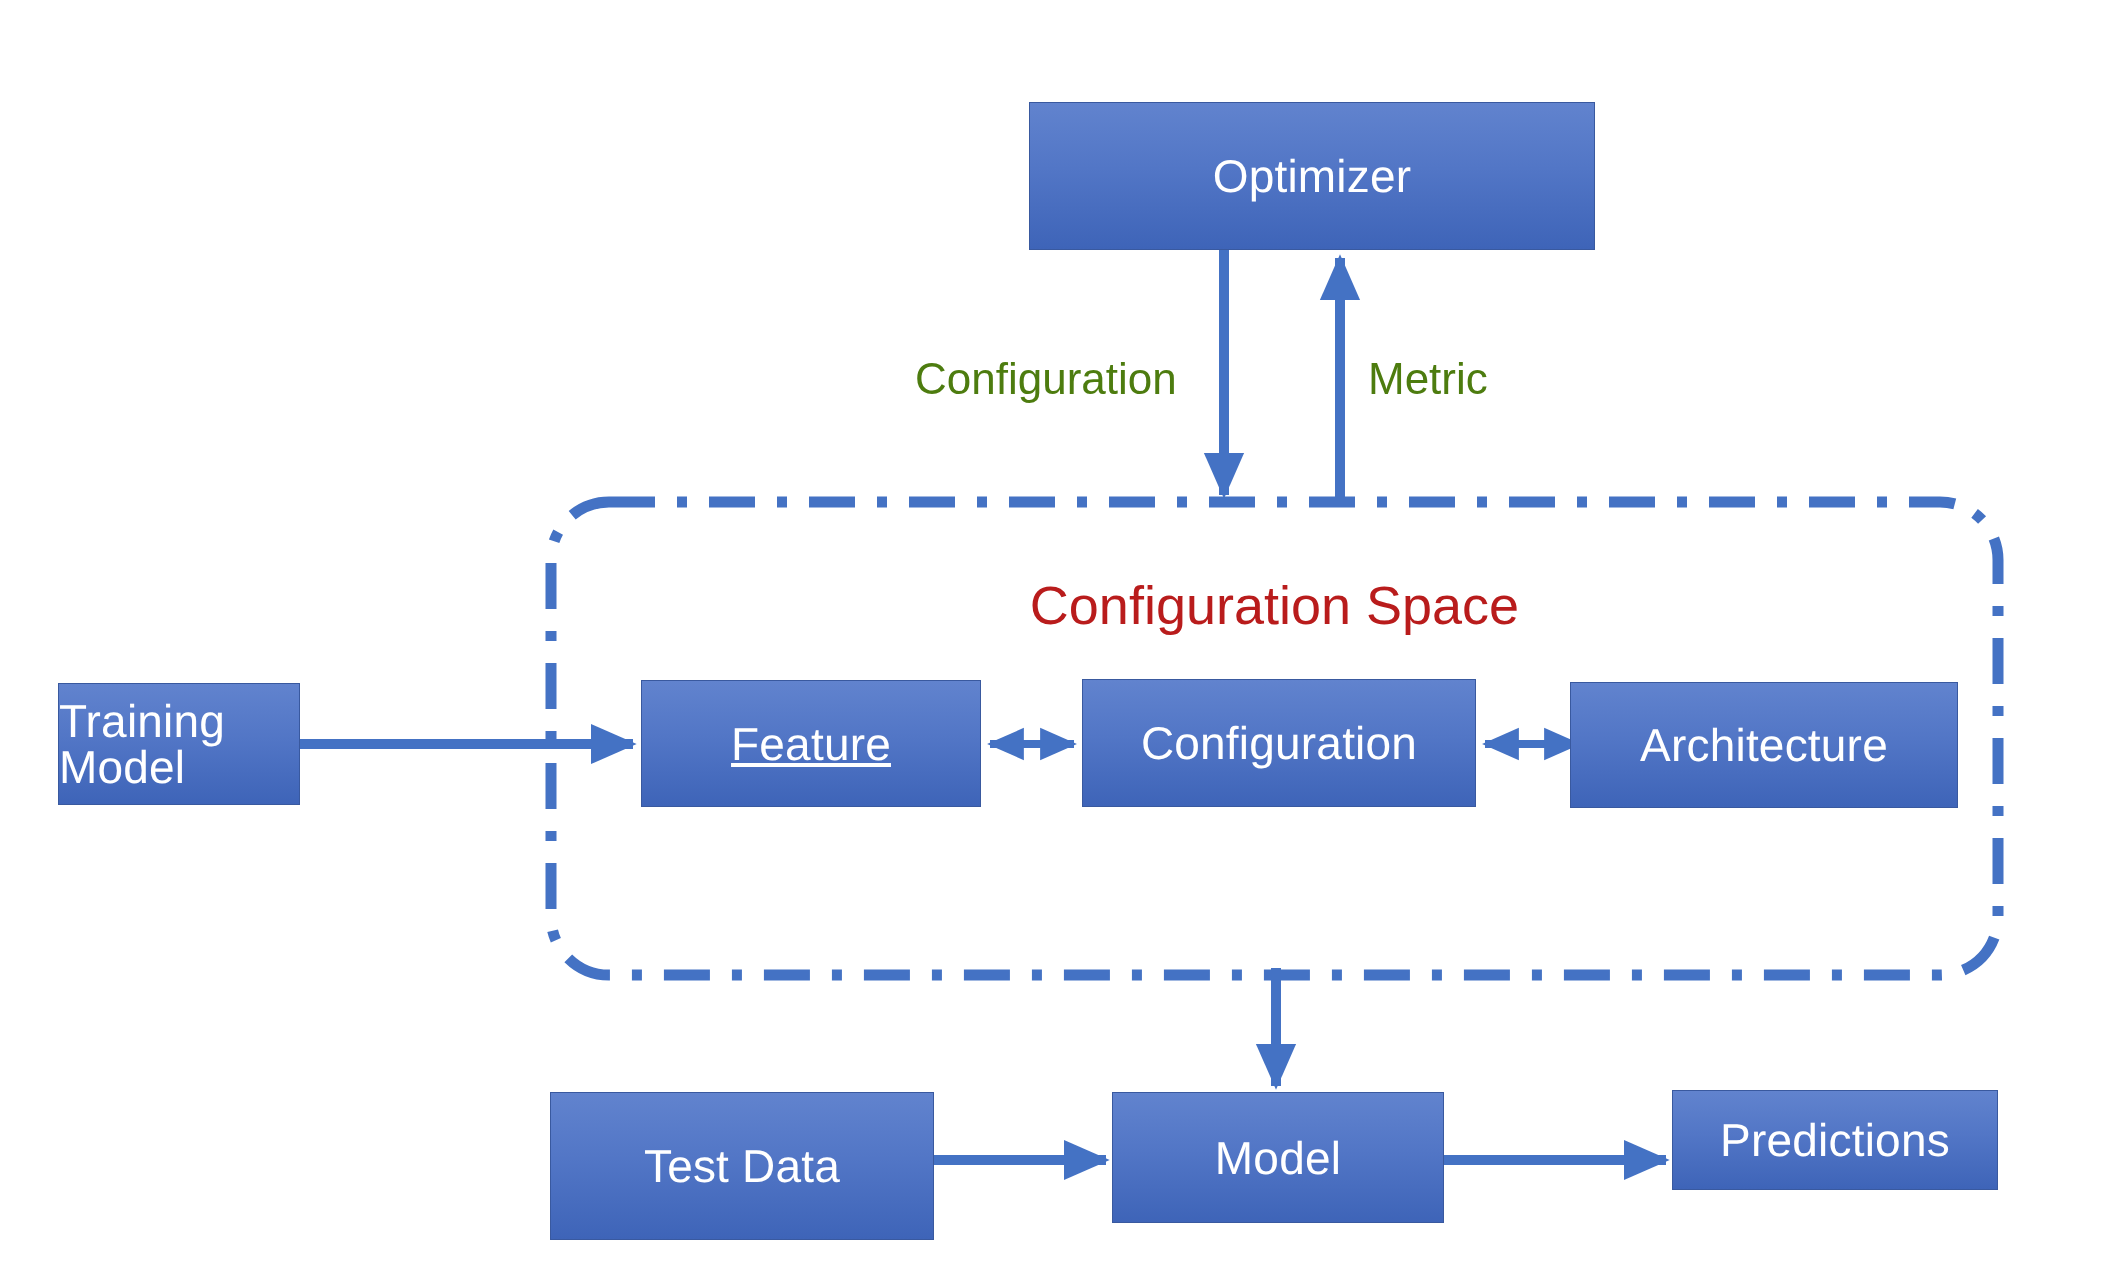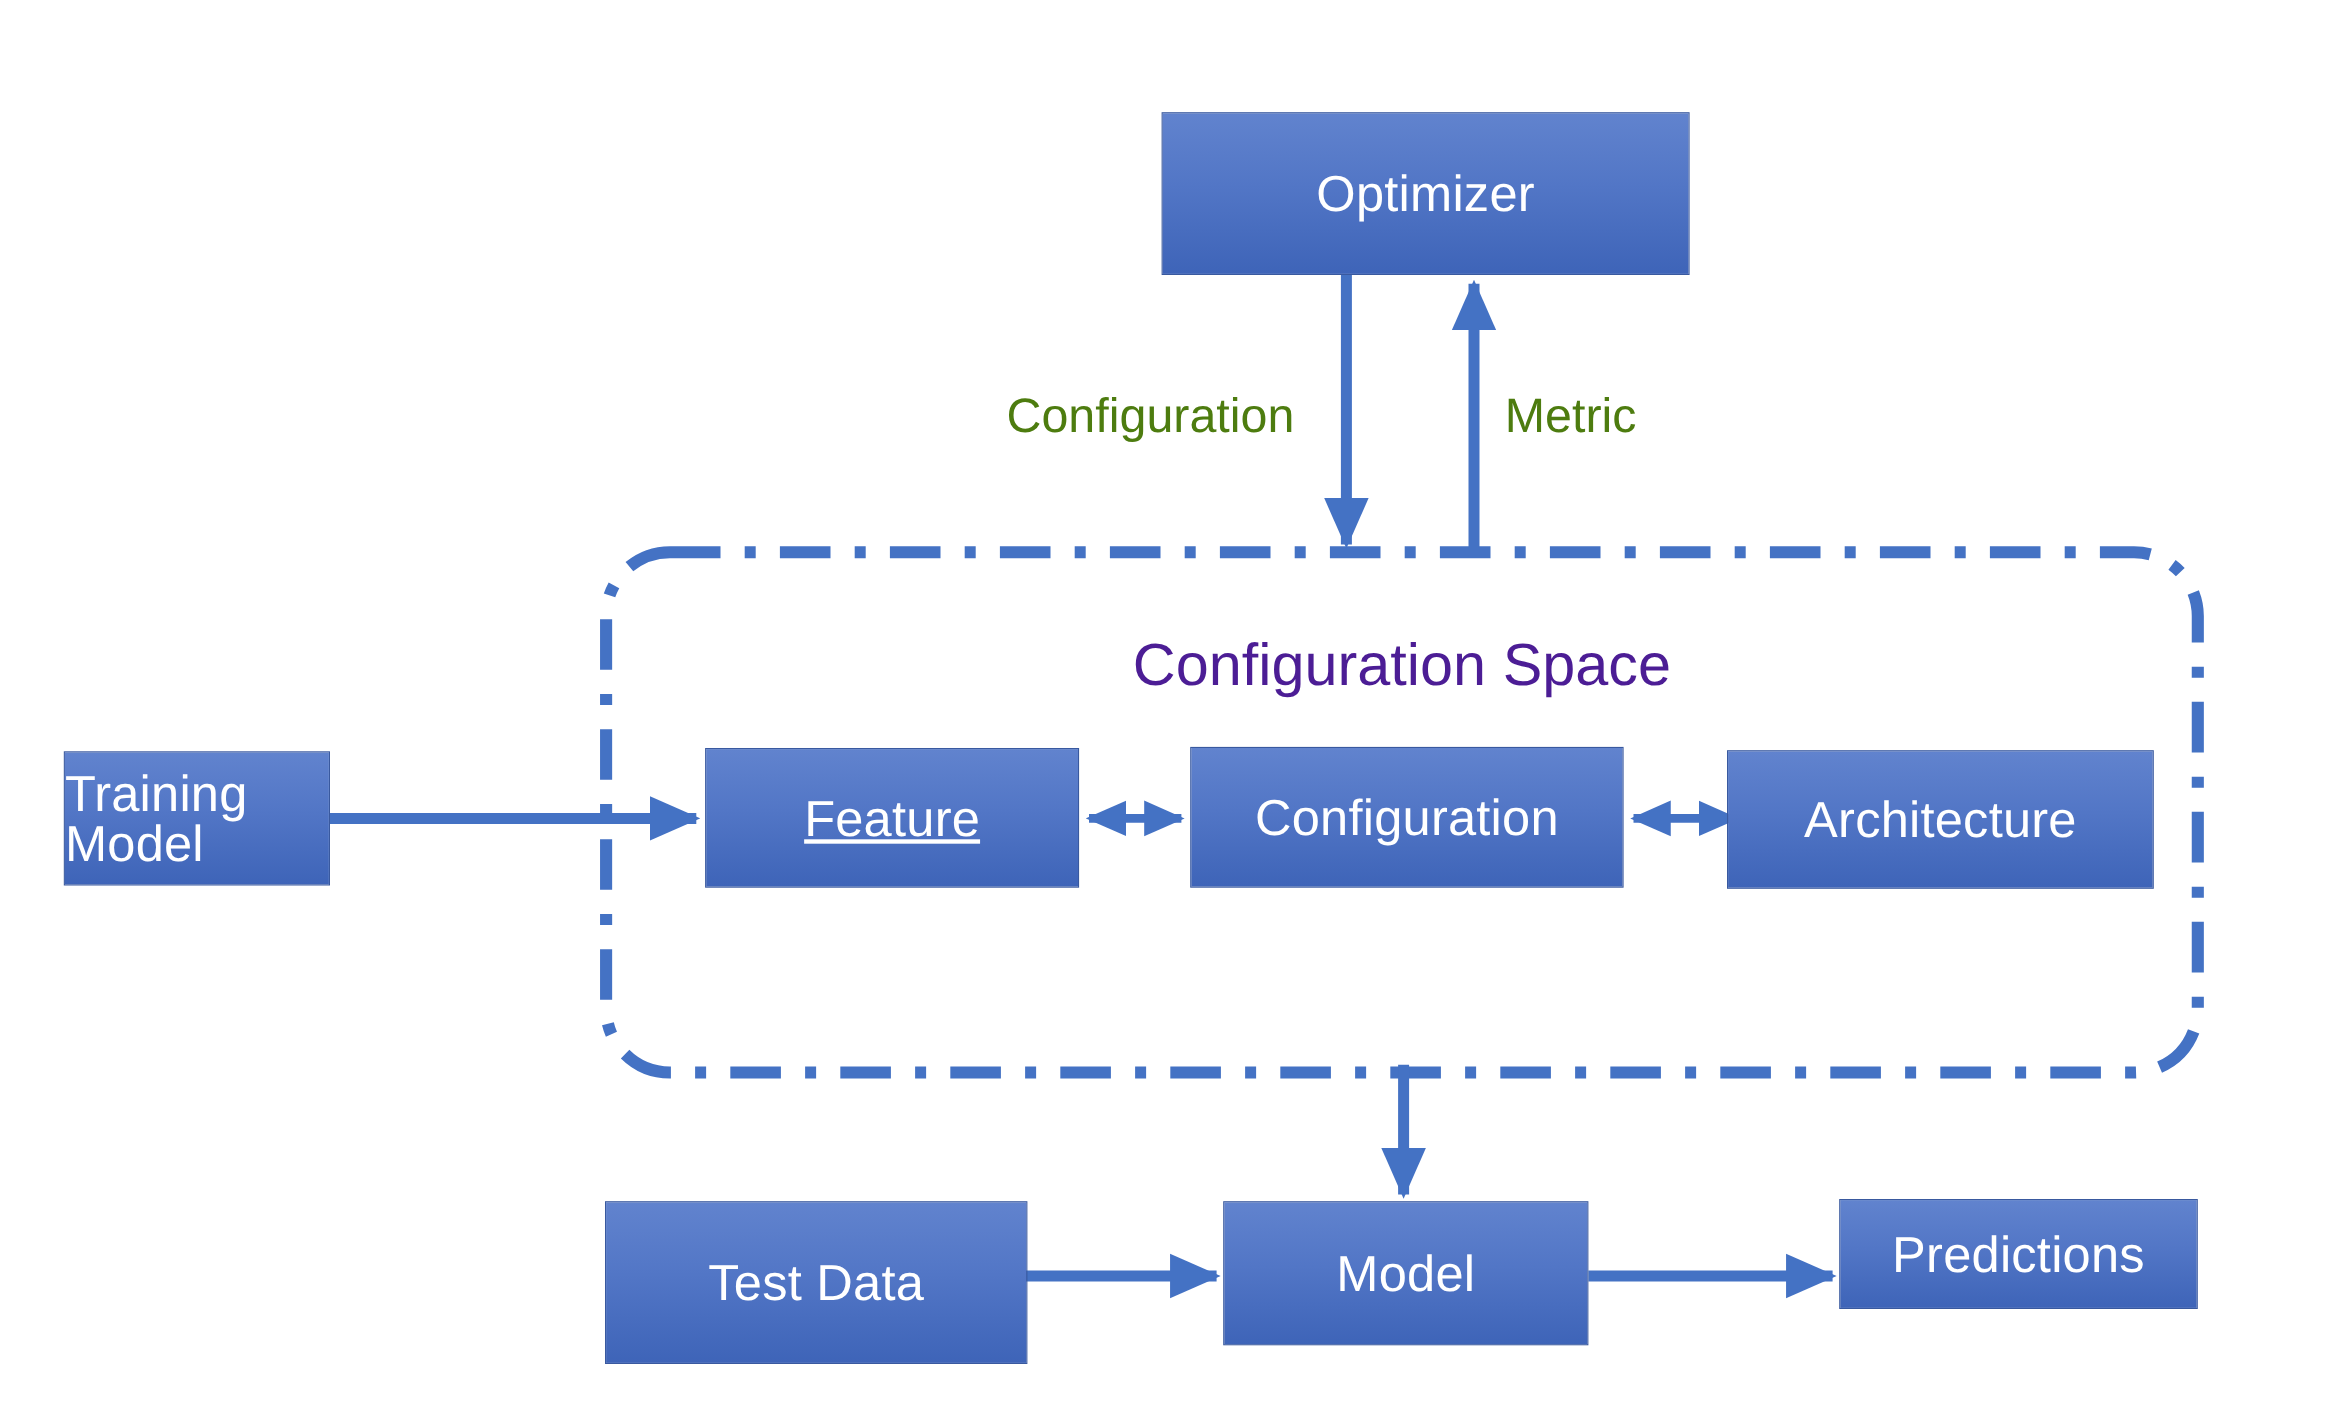--- a/index.html
+++ b/index.html
@@ -42,21 +42,21 @@
   }
   .edge-label {
     position: absolute;
     color: #4d7c0f;
     font-size: 44px;
     line-height: 1;
     white-space: nowrap;
   }
   .group-title {
     position: absolute;
-    color: #4c1d95;
+    color: #b91c1c;
     font-size: 54px;
     line-height: 1;
     white-space: nowrap;
     text-align: center;
   }
 </style>
 </head>
 <body>
 
 <div id="canvas">
@@ -83,21 +83,21 @@
 
     <line x1="1485" y1="744" x2="1578" y2="744" stroke="#4472C4" stroke-width="8" marker-start="url(#arrowStart)" marker-end="url(#arrowEnd)"></line>
 
     <line x1="1276" y1="968" x2="1276" y2="1086" stroke="#4472C4" stroke-width="10" marker-end="url(#arrowEnd)"></line>
 
     <line x1="890" y1="1160" x2="1106" y2="1160" stroke="#4472C4" stroke-width="10" marker-end="url(#arrowEnd)"></line>
 
     <line x1="1444" y1="1160" x2="1666" y2="1160" stroke="#4472C4" stroke-width="10" marker-end="url(#arrowEnd)"></line>
   </svg>
 
-  <div class="node" style="left:1056px; top:102px; width:480px; height:148px;">
+  <div class="node" style="left:1029px; top:102px; width:566px; height:148px;">
     <span>Optimizer</span>
   </div>
 
   <div class="edge-label" style="left:915px; top:357px;">
     <span>Configuration</span>
   </div>
 
   <div class="edge-label" style="left:1368px; top:357px;">
     <span>Metric</span>
   </div>

